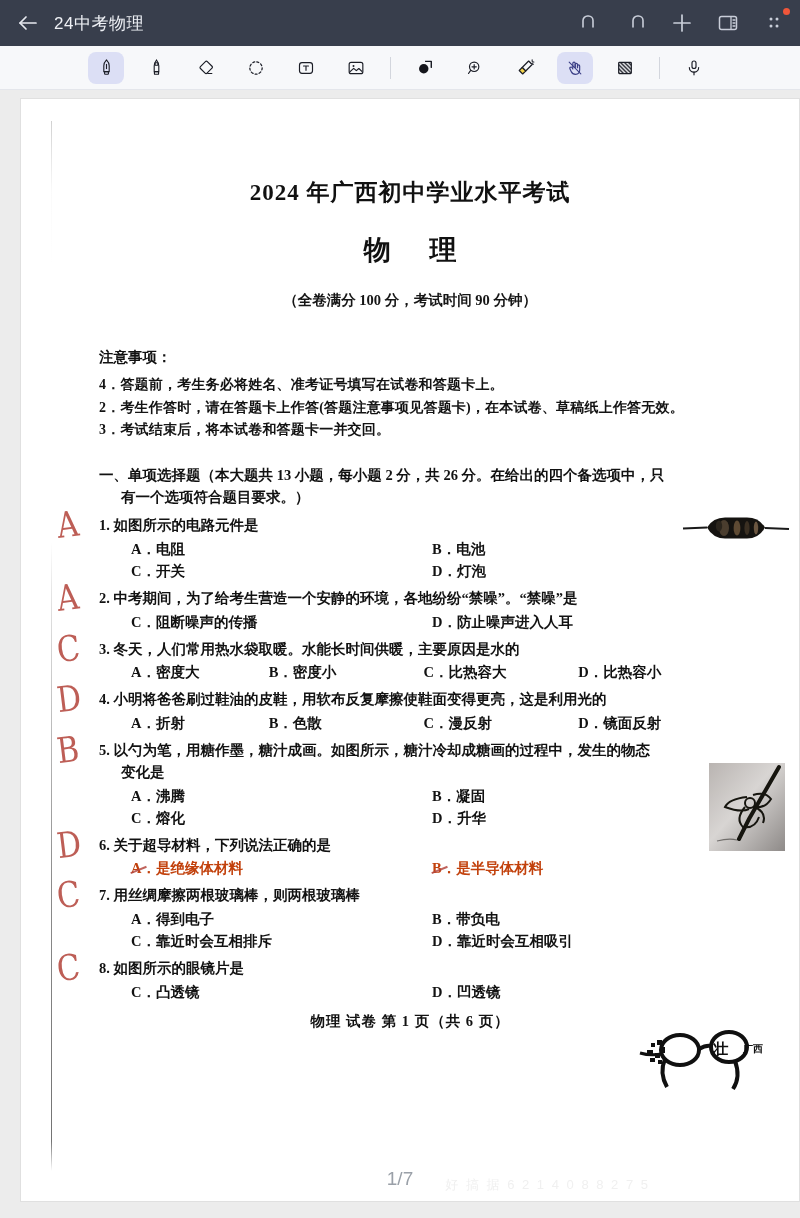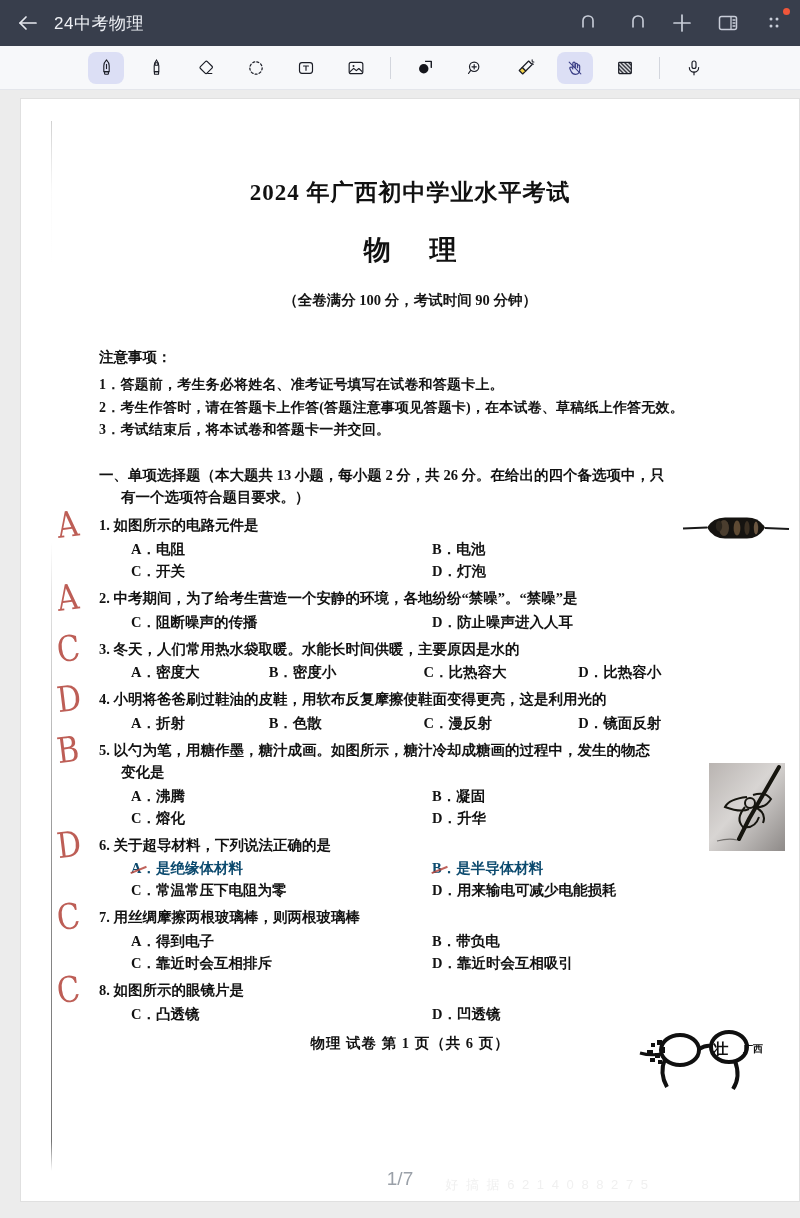--- a/index.html
+++ b/index.html
@@ -127,21 +127,21 @@
   
   .ans {
     position: absolute; left: -42px; top: -8px;
     font-size: 30px; color: #b5483f; font-weight: 400;
     font-family: "DejaVu Serif", serif;
     transform: rotate(-7deg) scaleY(1.18);
     opacity: .88;
   }
   
   .strike {
-    position: relative; color: #0c4a6e;
+    position: relative; color: #c2410c;
   }
   .strike::after {
     content: ""; position: absolute; left: -1px; top: 52%;
     width: 17px; height: 1.6px; background: #b5483f;
     transform: rotate(-22deg); opacity: .85;
   }
 
   .footer-line {
     text-align: center; font-size: 14.5px; font-weight: 600;
     color: #121212; margin-top: 10px; letter-spacing: 1px; font-family: Liberation Serif, serif;
@@ -322,21 +322,21 @@
   <div class="page">
 
     <div class="scan-line"></div>
 
     <div class="doc-title">2024 年广西初中学业水平考试</div>
     <div class="doc-subject">物  理</div>
     <div class="doc-meta">（全卷满分 100 分，考试时间 90 分钟）</div>
 
     <div class="notice-title">注意事项：</div>
     <div class="notice-list">
-      <div class="notice-item">1．答题前，考生务必将姓名、准考证号填写在试卷和答题卡上。</div>
+      <div class="notice-item">4．答题前，考生务必将姓名、准考证号填写在试卷和答题卡上。</div>
       <div class="notice-item">2．考生作答时，请在答题卡上作答(答题注意事项见答题卡)，在本试卷、草稿纸上作答无效。</div>
       <div class="notice-item">3．考试结束后，将本试卷和答题卡一并交回。</div>
     </div>
 
     <div class="section-head">
       <span>一、单项选择题（本大题共 13 小题，每小题 2 分，共 26 分。在给出的四个备选项中，只</span>
       <span class="cont">有一个选项符合题目要求。）</span>
     </div>
 
     <div class="q">
@@ -396,24 +396,20 @@
         <div>D．升华</div>
       </div>
     </div>
 
     <div class="q">
       <span class="ans">D</span>
       <div class="q-stem"><span>6.</span> <span>关于超导材料，下列说法正确的是</span></div>
       <div class="opts two opt-wrap">
         <div class="strike">A．是绝缘体材料</div>
         <div class="strike">B．是半导体材料</div>
-      </div>
-      <div class="opts two opt-wrap">
-        <div>C．常温常压下电阻为零</div>
-        <div>D．用来输电可减少电能损耗</div>
       </div>
     </div>
 
     <div class="q">
       <span class="ans">C</span>
       <div class="q-stem"><span>7.</span> <span>用丝绸摩擦两根玻璃棒，则两根玻璃棒</span></div>
       <div class="opts two opt-wrap">
         <div>A．得到电子</div>
         <div>B．带负电</div>
       </div>

